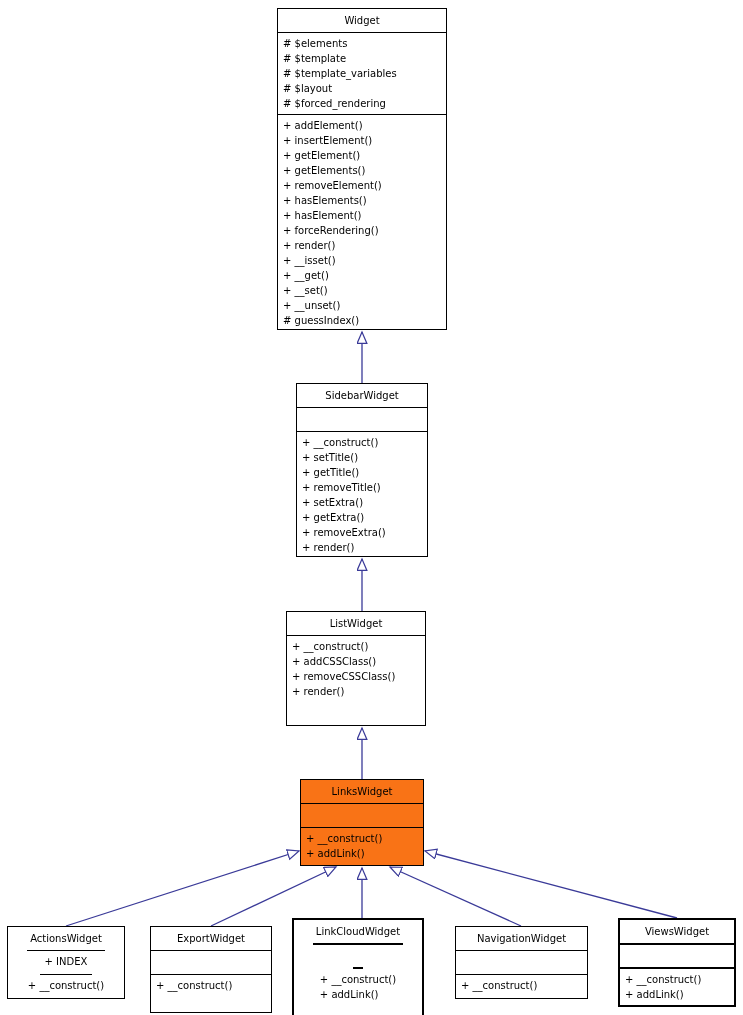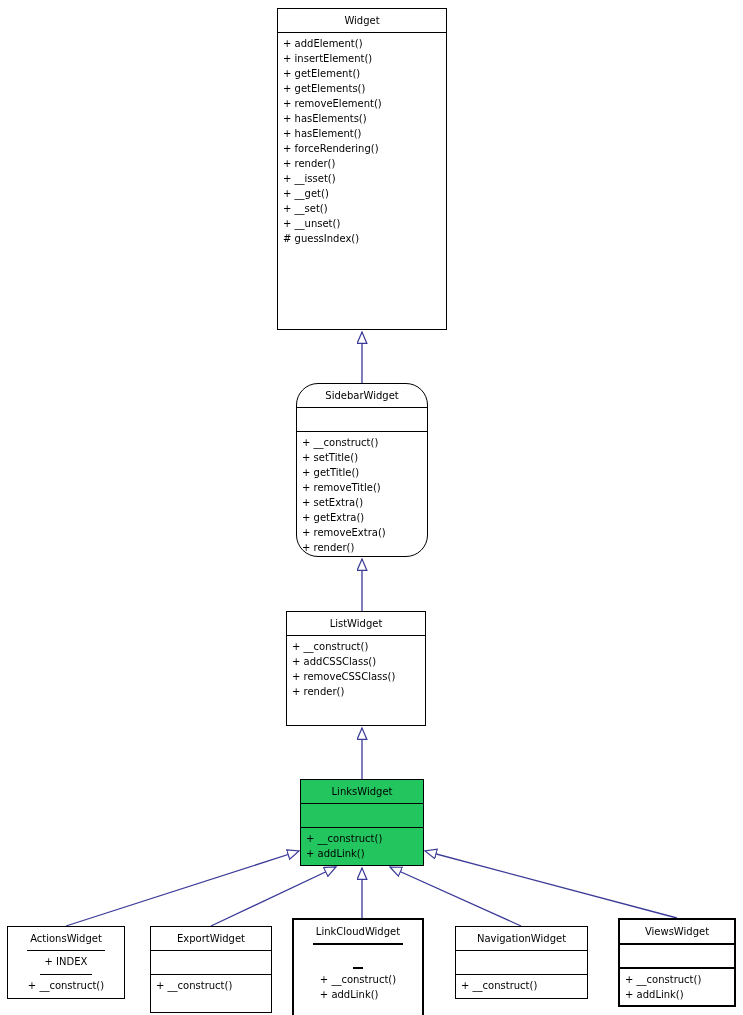--- a/index.html
+++ b/index.html
@@ -12,21 +12,21 @@
   .canvas { position: relative; width: 743px; height: 1015px; background: #ffffff; overflow: hidden; }
   .edges { position: absolute; left: 0; top: 0; }
   .uml-class {
     position: absolute;
     border: 1px solid #000000;
     background: #ffffff;
     display: flex; flex-direction: column;
     font-size: 10px;
   }
   .uml-class.bold { border-width: 2px; }
-  .uml-class.selected { background: #22c55e; }
+  .uml-class.selected { background: #f97316; }
   .c-title {
     border-bottom: 1px solid #000000;
     text-align: center;
     padding: 4px 3px 3px 3px;
     line-height: 16px;
     flex: 0 0 auto;
   }
   .c-attrs {
     border-bottom: 1px solid #000000;
     padding: 3px 5px;
@@ -59,37 +59,42 @@
     <line x1="362" y1="779" x2="362" y2="728" stroke="#3a3a98" stroke-width="1.3" marker-end="url(#tri)"></line>
     <line x1="66" y1="926" x2="299" y2="851" stroke="#3a3a98" stroke-width="1.3" marker-end="url(#tri)"></line>
     <line x1="211" y1="926" x2="336" y2="867" stroke="#3a3a98" stroke-width="1.3" marker-end="url(#tri)"></line>
     <line x1="362" y1="918" x2="362" y2="868" stroke="#3a3a98" stroke-width="1.3" marker-end="url(#tri)"></line>
     <line x1="521" y1="926" x2="390" y2="867" stroke="#3a3a98" stroke-width="1.3" marker-end="url(#tri)"></line>
     <line x1="677" y1="918" x2="425" y2="851" stroke="#3a3a98" stroke-width="1.3" marker-end="url(#tri)"></line>
   </svg>
 
   <div class="uml-class" style="left:277px; top:8px; width:170px; height:322px;">
     <div class="c-title">Widget</div>
+    <div class="c-attrs"># $elements
+# $template
+# $template_variables
+# $layout
+# $forced_rendering</div>
     <div class="c-methods">+ addElement()
 + insertElement()
 + getElement()
 + getElements()
 + removeElement()
 + hasElements()
 + hasElement()
 + forceRendering()
 + render()
 + __isset()
 + __get()
 + __set()
 + __unset()
 # guessIndex()</div>
   </div>
 
-  <div class="uml-class" style="left:296px; top:383px; width:132px; height:174px;border-radius:22px;">
+  <div class="uml-class" style="left:296px; top:383px; width:132px; height:174px;">
     <div class="c-title">SidebarWidget</div>
     <div class="c-attrs"></div>
     <div class="c-methods">+ __construct()
 + setTitle()
 + getTitle()
 + removeTitle()
 + setExtra()
 + getExtra()
 + removeExtra()
 + render()</div>

